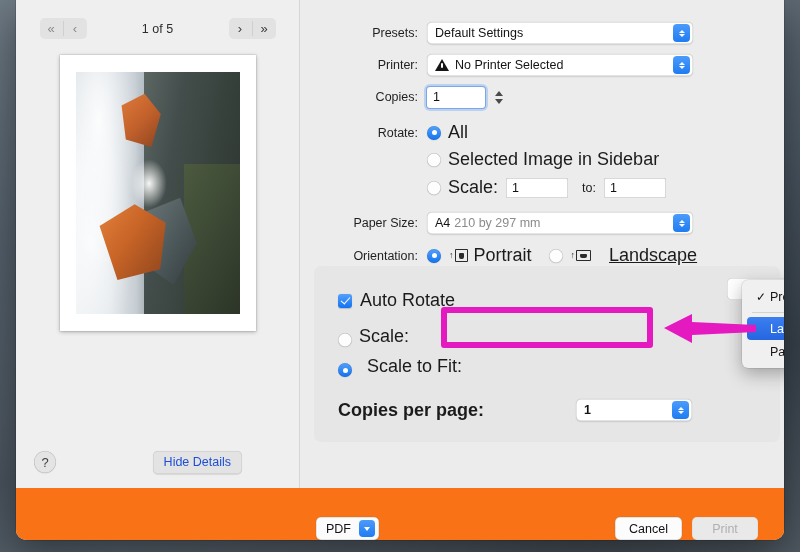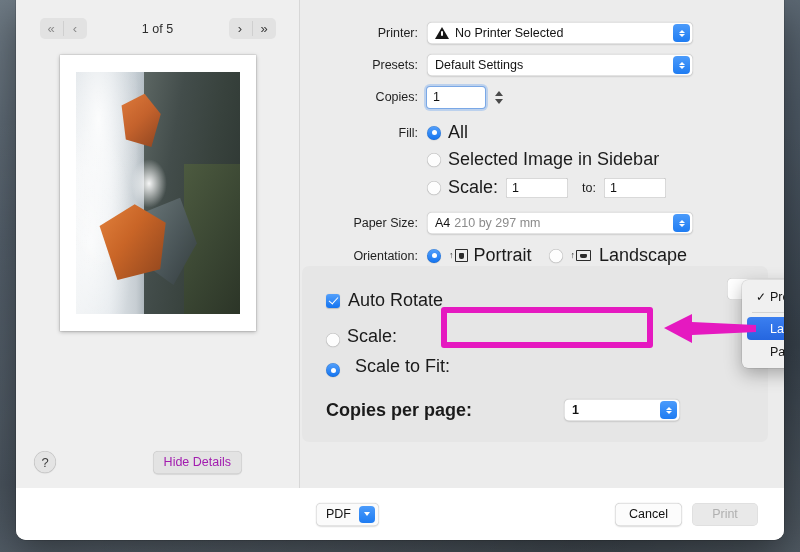--- a/index.html
+++ b/index.html
@@ -162,21 +162,21 @@
   }
   #hide-details-button {
     margin-left: auto;
     margin-right: 40px;
     height: 23px;
     padding: 0 11px;
     border-radius: 5px;
     background: #e3e3e3;
     box-shadow: inset 0 0 0 .5px rgba(0,0,0,.12), 0 .5px 1px rgba(0,0,0,.10);
     display: flex; align-items: center;
-    font-size: 12.5px; color: #a21caf;
+    font-size: 12.5px; color: #1d4ed8;
     cursor: default;
   }
 
   
   #settings-pane {
     flex: 1;
     background: #ececec;
     padding: 22px 26px 0 0;
     position: relative;
   }
@@ -353,21 +353,21 @@
     display: block;
     width: 5px; height: 6px;
     background: #2b2b2b;
     border-radius: 1px 1px 2px 2px;
   }
   .ori-box.land span { width: 7px; height: 4px; }
 
   
   #options-group {
     position: absolute;
-    left: 2px;
+    left: 14px;
     top: 266px;
     width: 466px;
     height: 176px;
     background: #e6e6e6;
     border-radius: 7px;
   }
   #options-inner { padding: 24px 20px 0 24px; }
   #auto-rotate-row { display: flex; align-items: center; margin-bottom: 15px; }
   #auto-rotate-row .radio-label { margin-left: 8px; }
 
@@ -448,23 +448,23 @@
   #annotation-arrow {
     position: absolute;
     left: 646px; top: 311px;
     width: 96px; height: 34px;
     z-index: 40;
   }
 
   
   #dialog-footer {
     height: 52px;
-    background: #ffffff;
+    background: #f97316;
     display: flex;
-    align-items: center;
+    align-items: flex-end;
     padding: 0 26px 0 300px;
     flex-shrink: 0;
     position: relative;
     z-index: 6;
   }
   #pdf-button {
     height: 23px;
     padding: 0 4px 0 10px;
     background: #fbfbfb;
     border-radius: 5px;
@@ -549,53 +549,53 @@
 
         <div id="preview-footer">
           <div id="help-button">?</div>
           <div id="hide-details-button">Hide Details</div>
         </div>
       </div>
 
       <div id="settings-pane">
 
         <div class="form-row">
+          <div class="form-label">Presets:</div>
+          <div class="popup" id="presets-popup">
+            <span>Default Settings</span>
+            <div class="chev">
+              <i class="up"></i>
+                <i class="down"></i>
+            </div>
+          </div>
+        </div>
+
+        <div class="form-row">
           <div class="form-label">Printer:</div>
           <div class="popup" id="printer-popup">
             <div class="warn-tri"></div>
             <span>No Printer Selected</span>
             <div class="chev">
               <i class="up"></i>
                 <i class="down"></i>
             </div>
           </div>
         </div>
 
-        <div class="form-row">
-          <div class="form-label">Presets:</div>
-          <div class="popup" id="presets-popup">
-            <span>Default Settings</span>
-            <div class="chev">
-              <i class="up"></i>
-                <i class="down"></i>
-            </div>
-          </div>
-        </div>
-
         <div class="form-row" style="margin-bottom:14px;">
           <div class="form-label">Copies:</div>
           <div id="copies-field">1</div>
           <div id="copies-stepper">
             <i class="up"></i>
               <i class="down"></i>
           </div>
         </div>
 
         <div class="form-row" style="margin-bottom:6px;">
-          <div class="form-label">Fill:</div>
+          <div class="form-label">Rotate:</div>
           <div class="radio on"></div>
           <span class="radio-label">All</span>
         </div>
 
         <div id="pages-block">
           <div class="radio-line">
             <div class="radio"></div>
             <span class="radio-label">Selected Image in Sidebar</span>
           </div>
           <div class="radio-line" style="margin-bottom:14px;">
@@ -629,21 +629,21 @@
               </span>
           </span>
           <span class="radio-label" style="margin-left:2px;">Portrait</span>
           <div class="radio" style="margin-left:17px;"></div>
           <span class="ori-icon">
             <span class="tick">↑</span>
             <span class="ori-box land">
                 <span></span>
               </span>
           </span>
-          <span class="radio-label" style="margin-left:4px;">Landscape</span>
+          <span class="radio-label" style="margin-left:14px;text-decoration:underline;">Landscape</span>
         </div>
 
         <div id="options-group">
           <div id="options-inner">
 
             <div id="auto-rotate-row">
               <div class="checkbox"></div>
               <span class="radio-label">Auto Rotate</span>
             </div>
 

